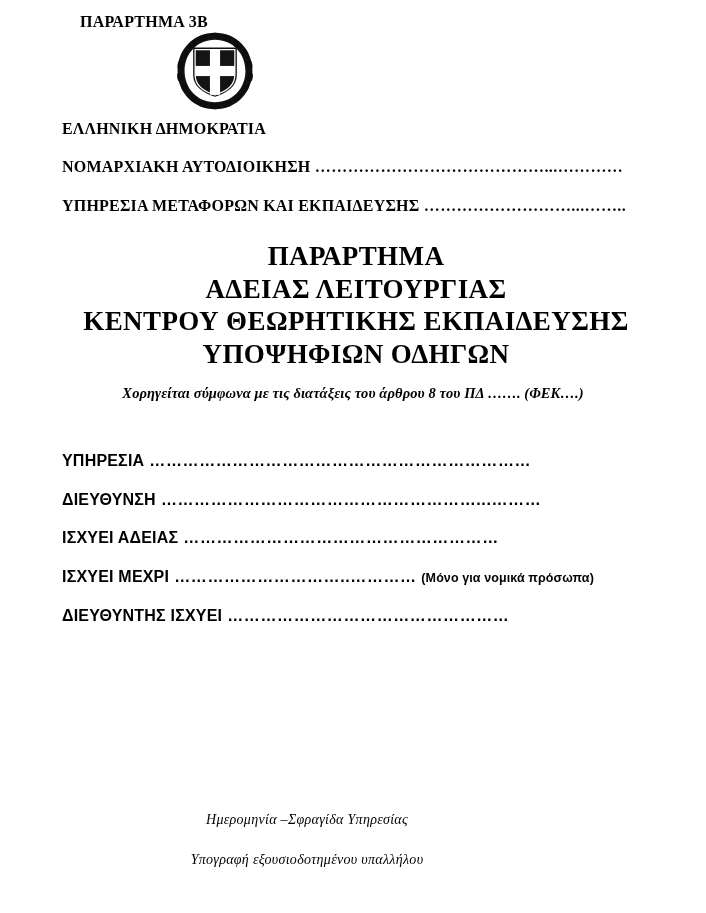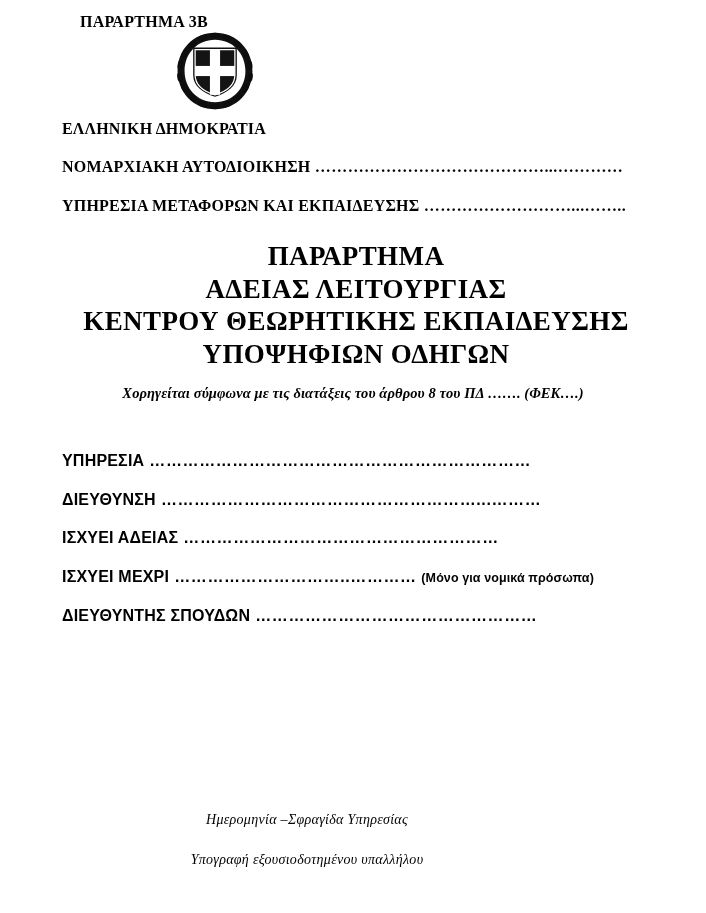--- a/index.html
+++ b/index.html
@@ -232,21 +232,21 @@
     <div class="field-row">
       <span>ΔΙΕΥΘΥΝΣΗ</span><span class="dots"> …………………………………………………...………</span>
     </div>
     <div class="field-row">
       <span>ΙΣΧΥΕΙ ΑΔΕΙΑΣ</span><span class="dots"> …………………………………………………</span>
     </div>
     <div class="field-row">
       <span>ΙΣΧΥΕΙ ΜΕΧΡΙ</span><span class="dots"> …………………………..…………</span> <span class="field-note">(Μόνο για νομικά πρόσωπα)</span>
     </div>
     <div class="field-row">
-      <span>ΔΙΕΥΘΥΝΤΗΣ ΣΠΟΥΔΩΝ</span><span class="dots"> ……………………………………………</span>
+      <span>ΔΙΕΥΘΥΝΤΗΣ ΙΣΧΥΕΙ</span><span class="dots"> ……………………………………………</span>
     </div>
   </div>
 
   <div class="footer">
     <div class="footer-line first">Ημερομηνία –Σφραγίδα Υπηρεσίας</div>
     <div class="footer-line">Υπογραφή εξουσιοδοτημένου υπαλλήλου</div>
   </div>
 
 </div>
 

